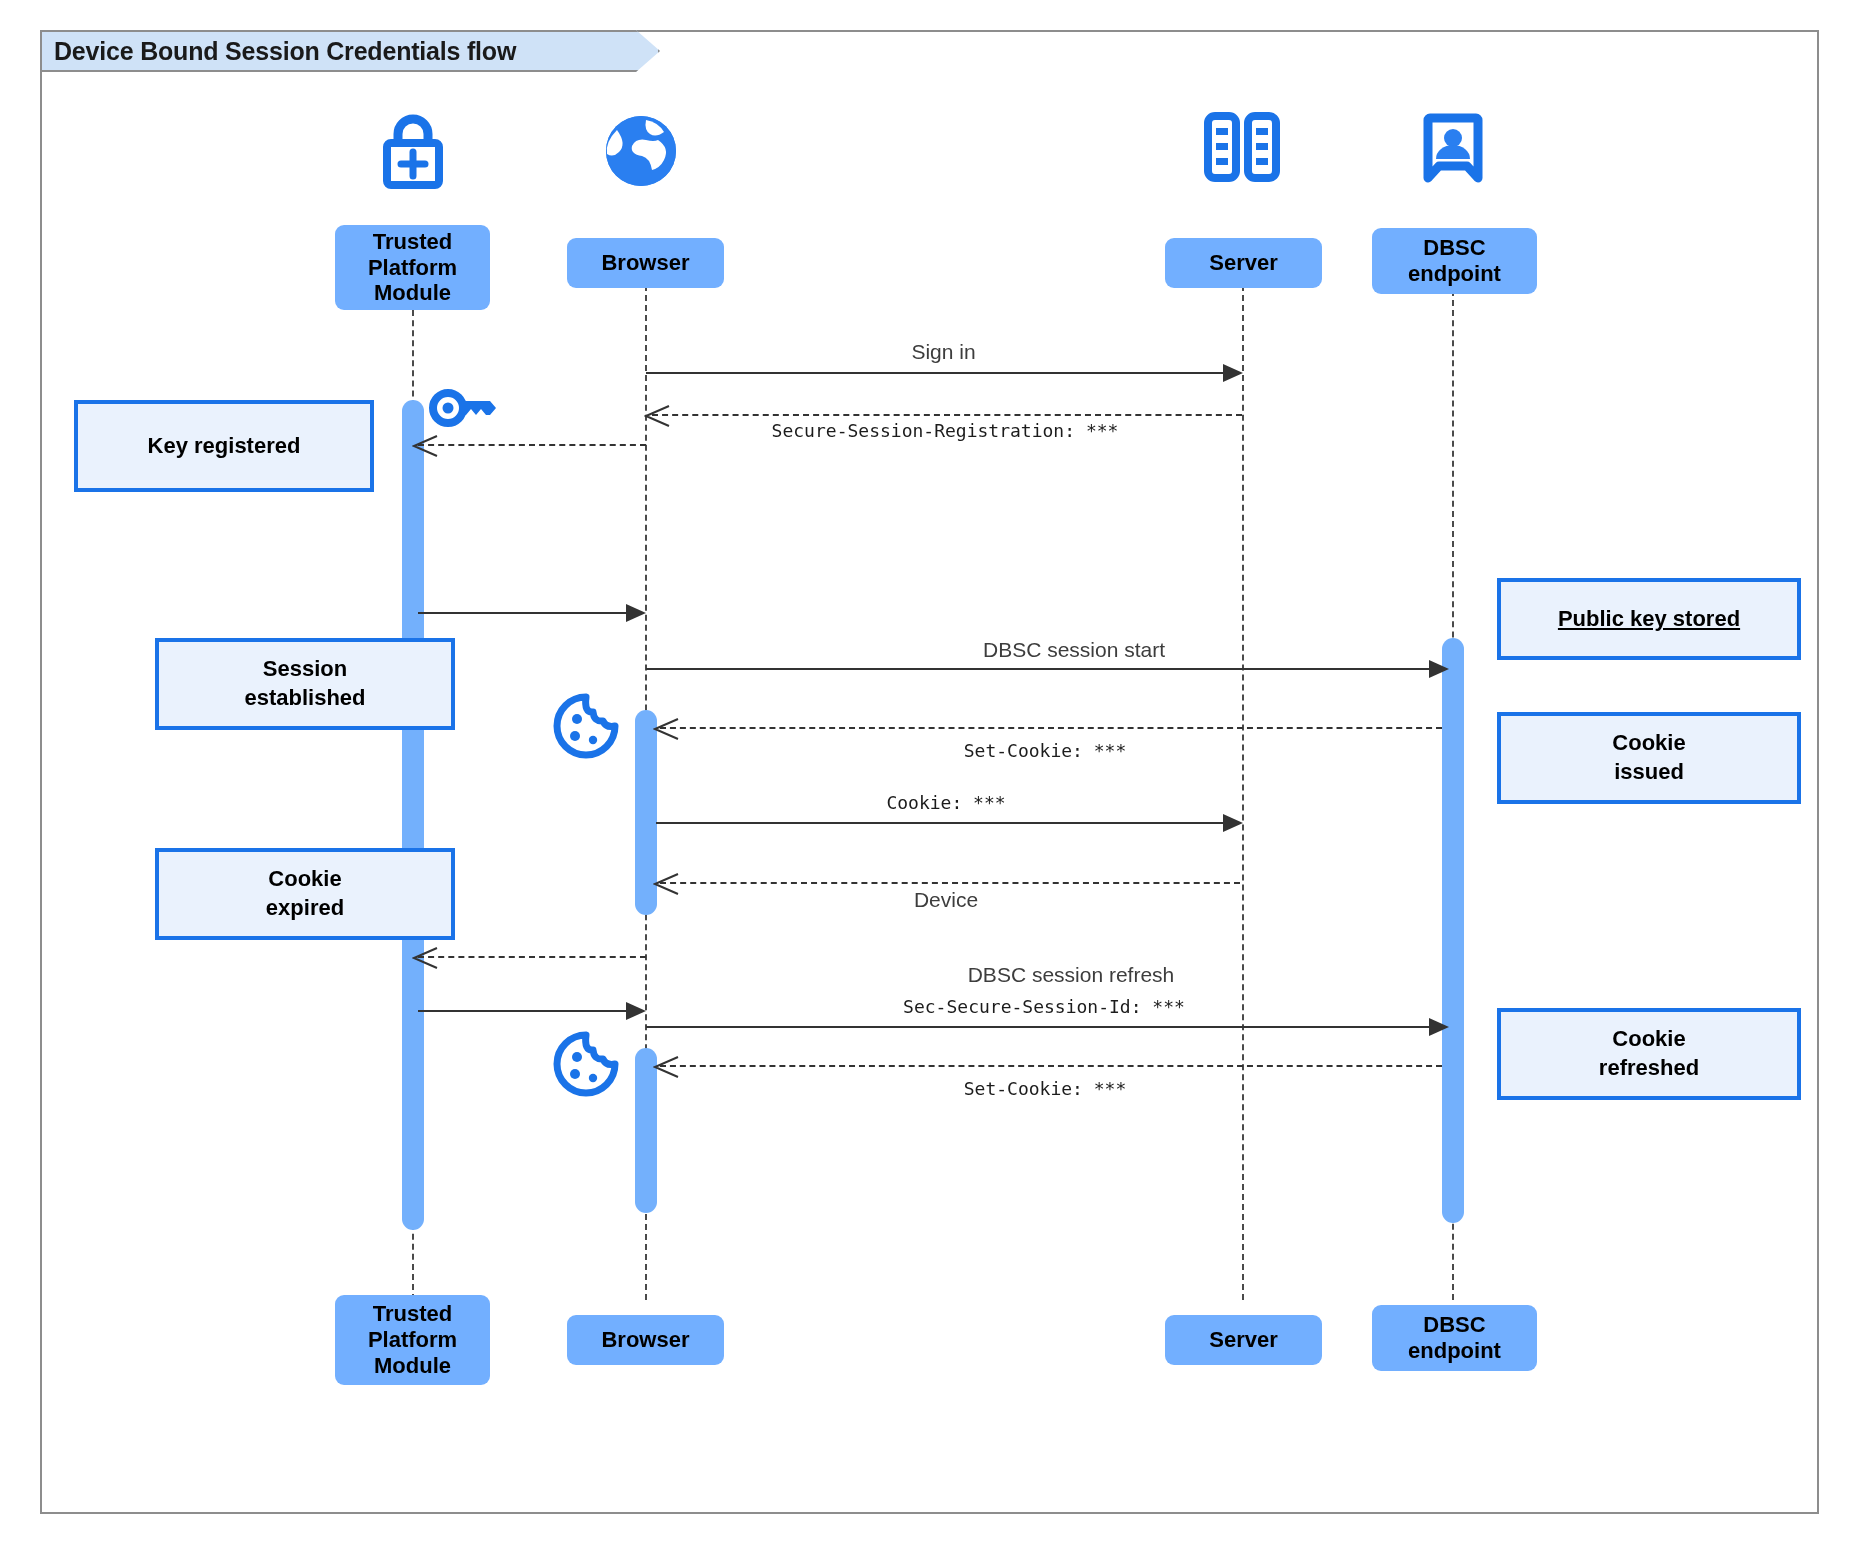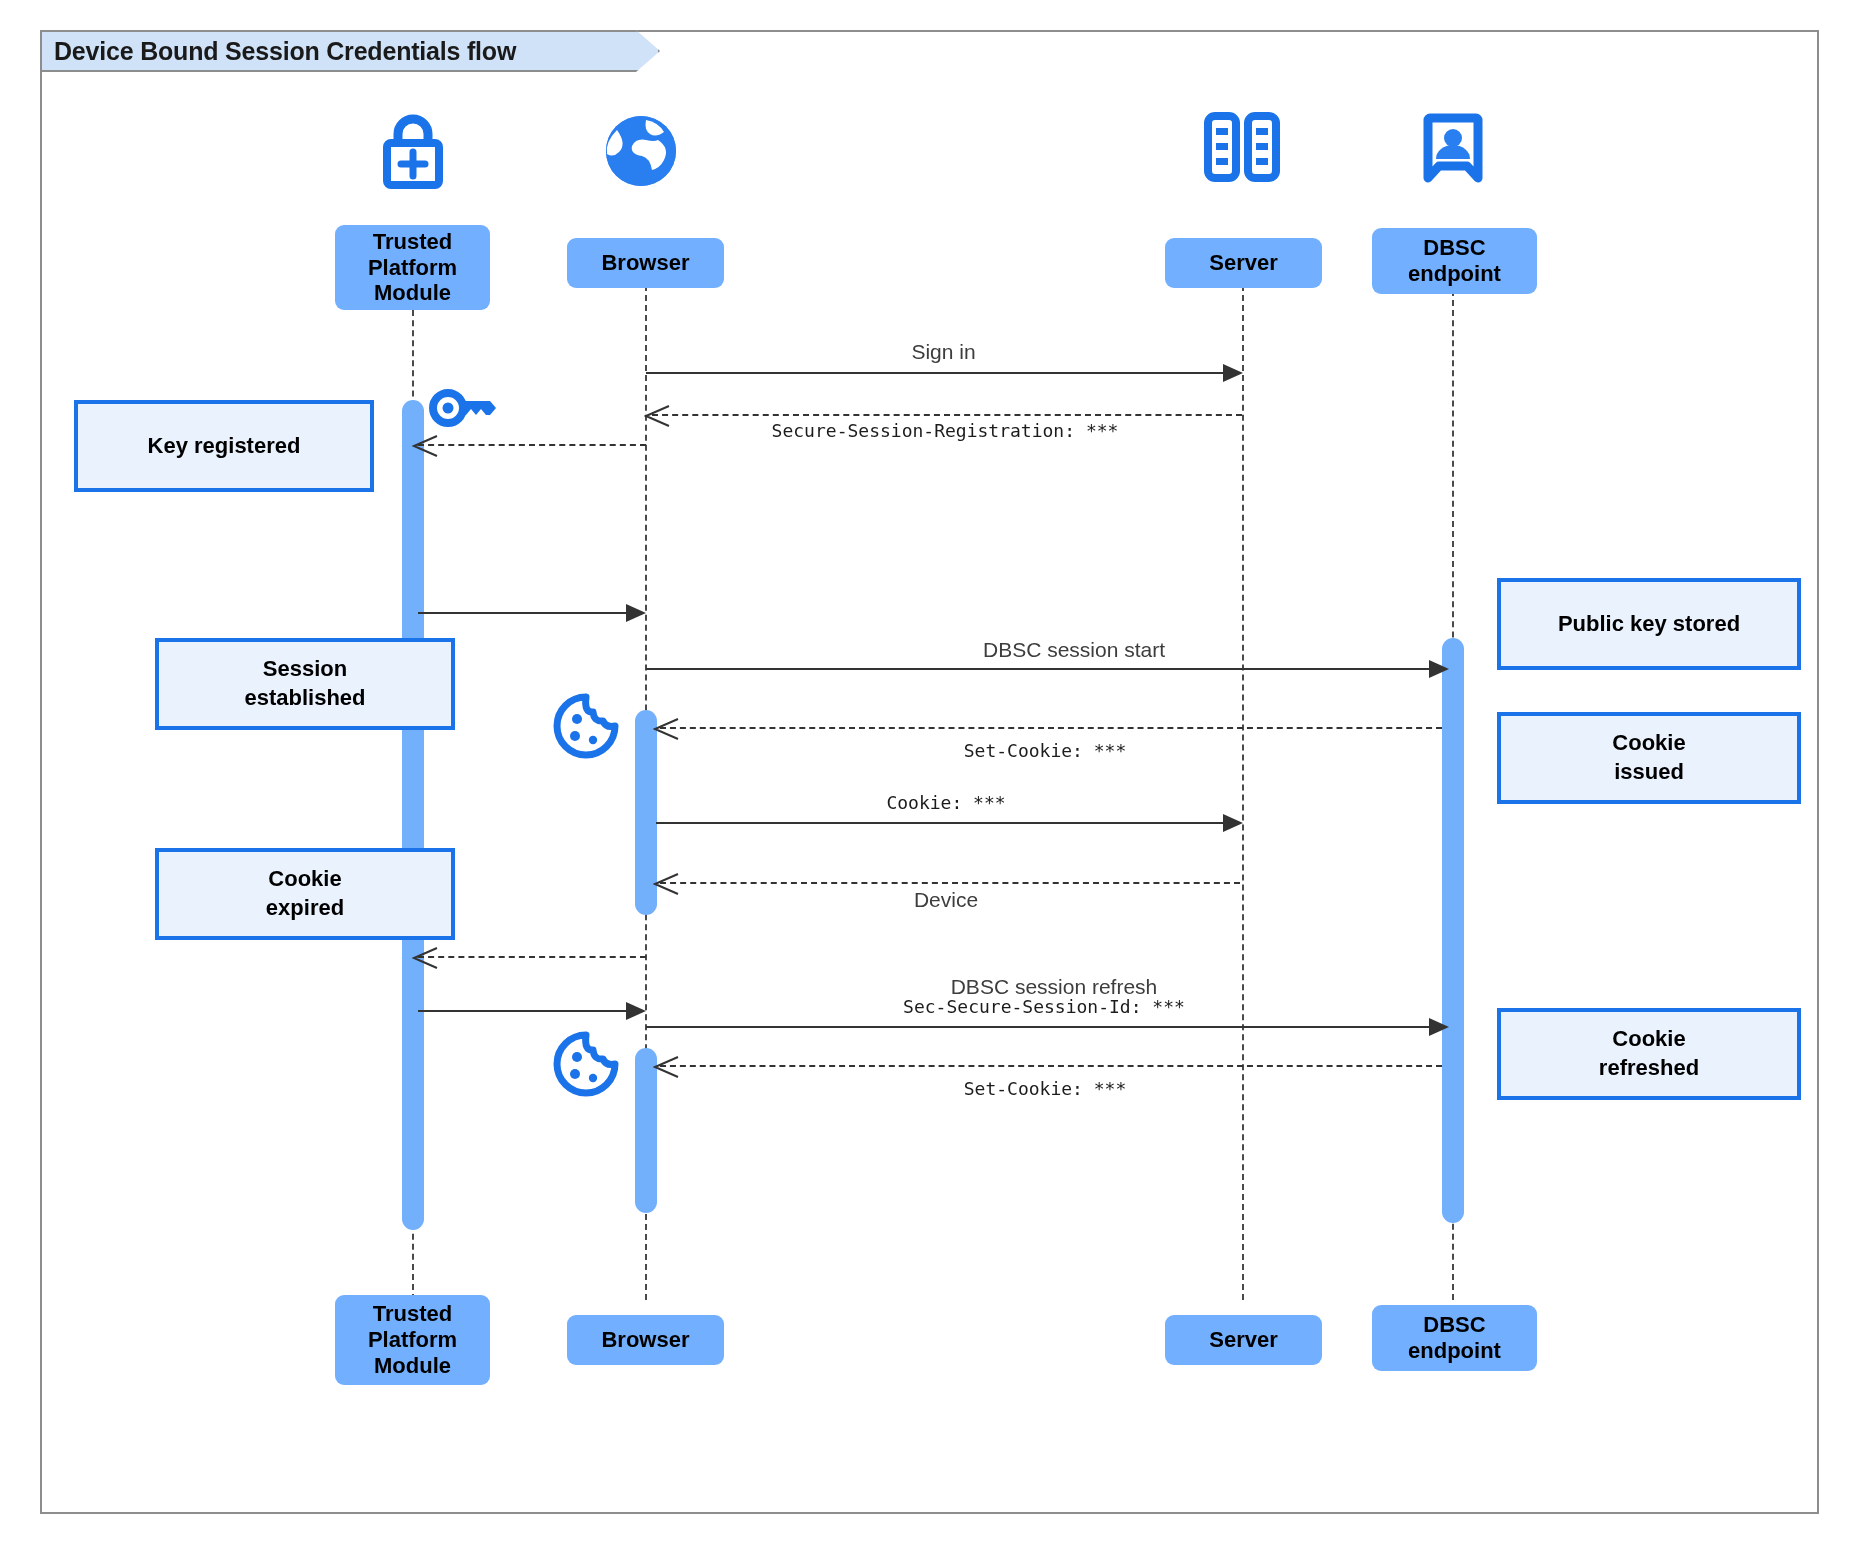--- a/index.html
+++ b/index.html
@@ -216,21 +216,21 @@
   <div class="note" style="left:155px; top:638px; width:300px; height:92px; flex-direction:column;">
     <span>Session</span>
     <span>established</span>
   </div>
 
   <div class="note" style="left:155px; top:848px; width:300px; height:92px; flex-direction:column;">
     <span>Cookie</span>
     <span>expired</span>
   </div>
 
-  <div class="note" style="left:1497px; top:578px; width:304px; height:92px; flex-direction:column;">
+  <div class="note" style="left:1497px; top:578px; width:304px; height:82px; flex-direction:column;text-decoration:underline;">
     <span>Public key stored</span>
   </div>
 
   <div class="note" style="left:1497px; top:712px; width:304px; height:92px; flex-direction:column;">
     <span>Cookie</span>
     <span>issued</span>
   </div>
 
   <div class="note" style="left:1497px; top:1008px; width:304px; height:92px; flex-direction:column;">
     <span>Cookie</span>
@@ -323,21 +323,21 @@
       </svg>
   </div>
 
   <div class="msg-line solid" style="left:418px; top:1010px; width:212px;"></div>
   <div class="arrowhead" style="left:625px; top:1001px;">
     <svg width="22" height="20" viewBox="0 0 22 20">
         <path d="M1 1 L21 10 L1 19 Z" fill="#333333"></path>
       </svg>
   </div>
 
-  <div class="msg-label sans" style="left:656px; top:963px; width:796px;margin-top:12px;">DBSC session refresh</div>
+  <div class="msg-label sans" style="left:673px; top:963px; width:796px;">DBSC session refresh</div>
   <div class="msg-label mono" style="left:646px; top:996px; width:796px;">Sec-Secure-Session-Id: ***</div>
   <div class="msg-line solid" style="left:646px; top:1026px; width:790px;"></div>
   <div class="arrowhead" style="left:1428px; top:1017px;">
     <svg width="22" height="20" viewBox="0 0 22 20">
         <path d="M1 1 L21 10 L1 19 Z" fill="#333333"></path>
       </svg>
   </div>
 
   <div class="inline-icon" style="left:550px; top:1030px;">
     <svg width="72" height="68" viewBox="0 0 72 68">

